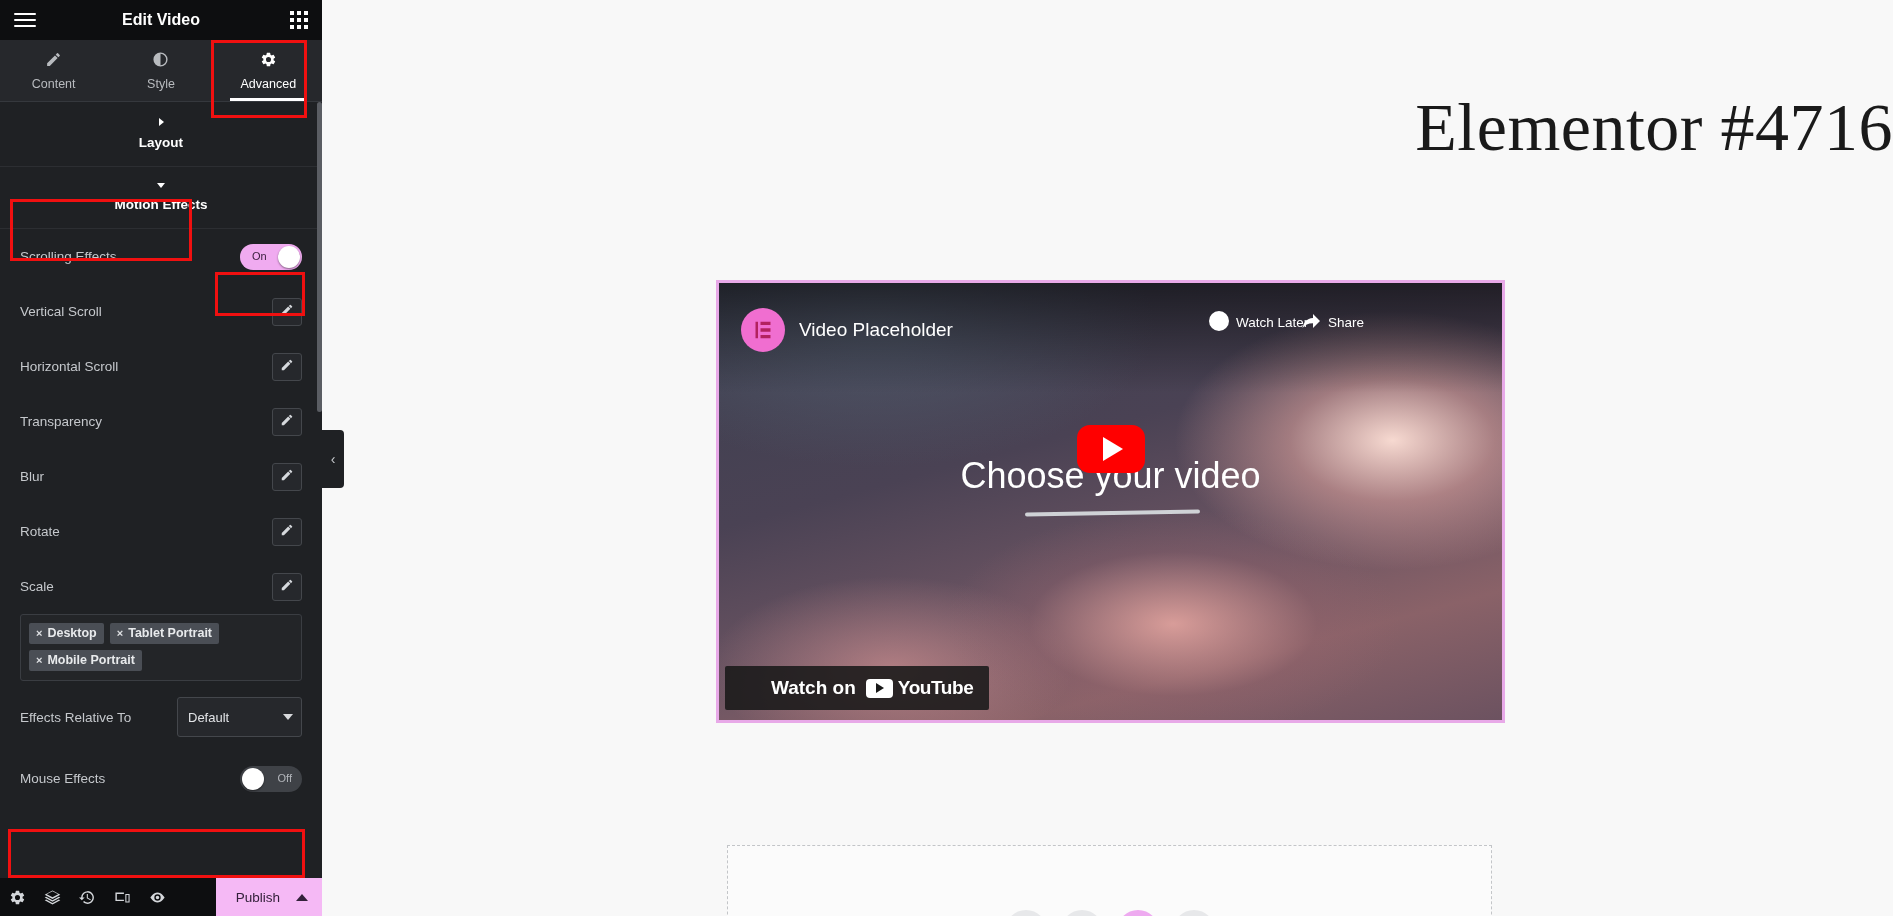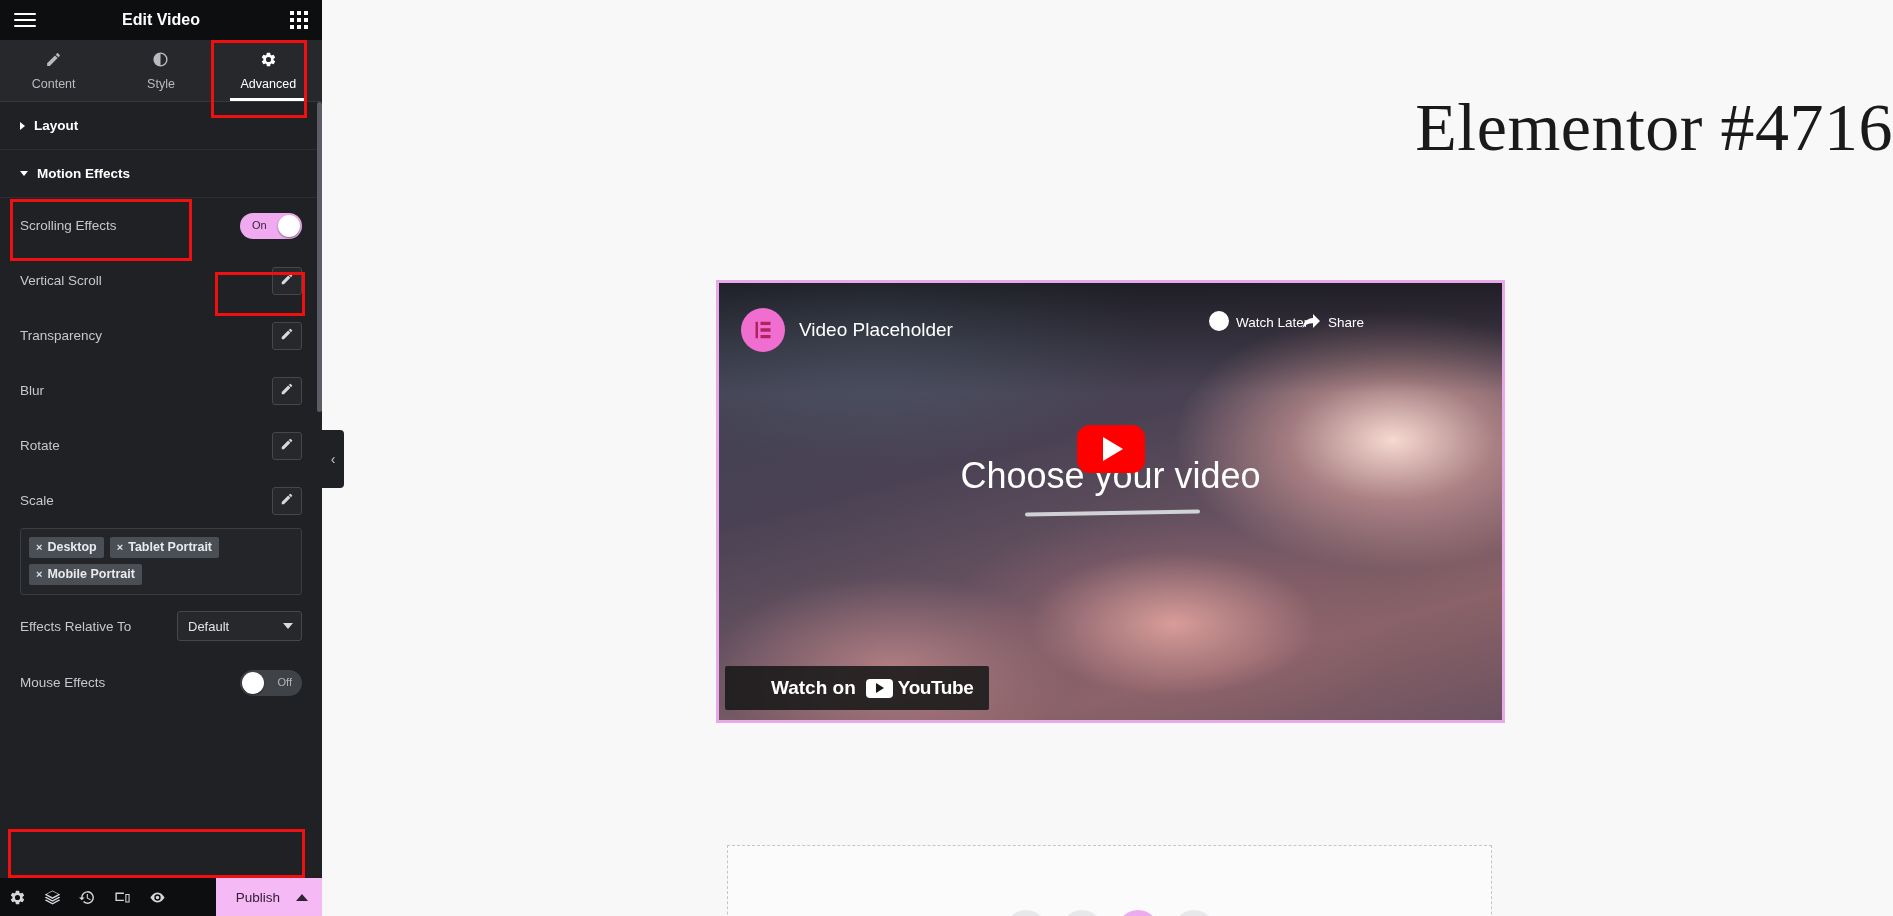--- a/index.html
+++ b/index.html
@@ -70,20 +70,21 @@
   #scrollthumb {
     position: absolute; right: 0; top: 0; width: 5px; height: 310px;
     background: #5a5d63; border-radius: 3px; z-index: 5;
   }
 
   .section-head {
     display: flex; align-items: center; gap: 9px;
     padding: 16px 20px; color: #fff; font-weight: bold;
     font-size: 13.5px; cursor: pointer;
     border-bottom: 1px solid #2c2e32;
+    flex-direction: column;
   }
   .tri { width: 0; height: 0; }
   .tri.right {
     border-left: 5px solid #fff;
     border-top: 4px solid transparent; border-bottom: 4px solid transparent;
   }
   .tri.down {
     border-top: 5px solid #fff;
     border-left: 4px solid transparent; border-right: 4px solid transparent;
   }
@@ -137,21 +138,21 @@
     display: inline-flex; align-items: center; gap: 5px;
     cursor: pointer; font-weight: bold;
   }
   .tag .x { font-size: 11px; color: #dfe1e4; }
 
   .select-row {
     display: flex; align-items: center; justify-content: space-between;
     padding: 16px 20px 14px;
   }
   .selectbox {
-    width: 125px; height: 30px; background: #26282c;
+    width: 125px; height: 40px; background: #26282c;
     border: 1px solid #44474c; border-radius: 3px;
     display: flex; align-items: center; justify-content: space-between;
     padding: 0 8px 0 10px; color: #e2e4e7; font-size: 13px; cursor: pointer;
   }
   .caret {
     width: 0; height: 0; border-top: 6px solid #d8dadd;
     border-left: 5px solid transparent; border-right: 5px solid transparent;
   }
 
   
@@ -373,20 +374,30 @@
         <span class="ctl-label">Vertical Scroll</span>
         <div class="editbtn">
           <span>
             <svg viewBox="0 0 24 24">
                 <path d="M3 17.25V21h3.75L17.81 9.94l-3.75-3.75L3 17.25zM20.71 7.04a1 1 0 0 0 0-1.41l-2.34-2.34a1 1 0 0 0-1.41 0l-1.83 1.83 3.75 3.75 1.83-1.83z"></path>
               </svg>
           </span>
         </div>
       </div>
 
+      <div class="ctl-row">
+        <span class="ctl-label">Horizontal Scroll</span>
+        <div class="editbtn">
+          <span>
+            <svg viewBox="0 0 24 24">
+                <path d="M3 17.25V21h3.75L17.81 9.94l-3.75-3.75L3 17.25zM20.71 7.04a1 1 0 0 0 0-1.41l-2.34-2.34a1 1 0 0 0-1.41 0l-1.83 1.83 3.75 3.75 1.83-1.83z"></path>
+              </svg>
+          </span>
+        </div>
+      </div>
 
       <div class="ctl-row">
         <span class="ctl-label">Transparency</span>
         <div class="editbtn">
           <span>
             <svg viewBox="0 0 24 24">
                 <path d="M3 17.25V21h3.75L17.81 9.94l-3.75-3.75L3 17.25zM20.71 7.04a1 1 0 0 0 0-1.41l-2.34-2.34a1 1 0 0 0-1.41 0l-1.83 1.83 3.75 3.75 1.83-1.83z"></path>
               </svg>
           </span>
         </div>

